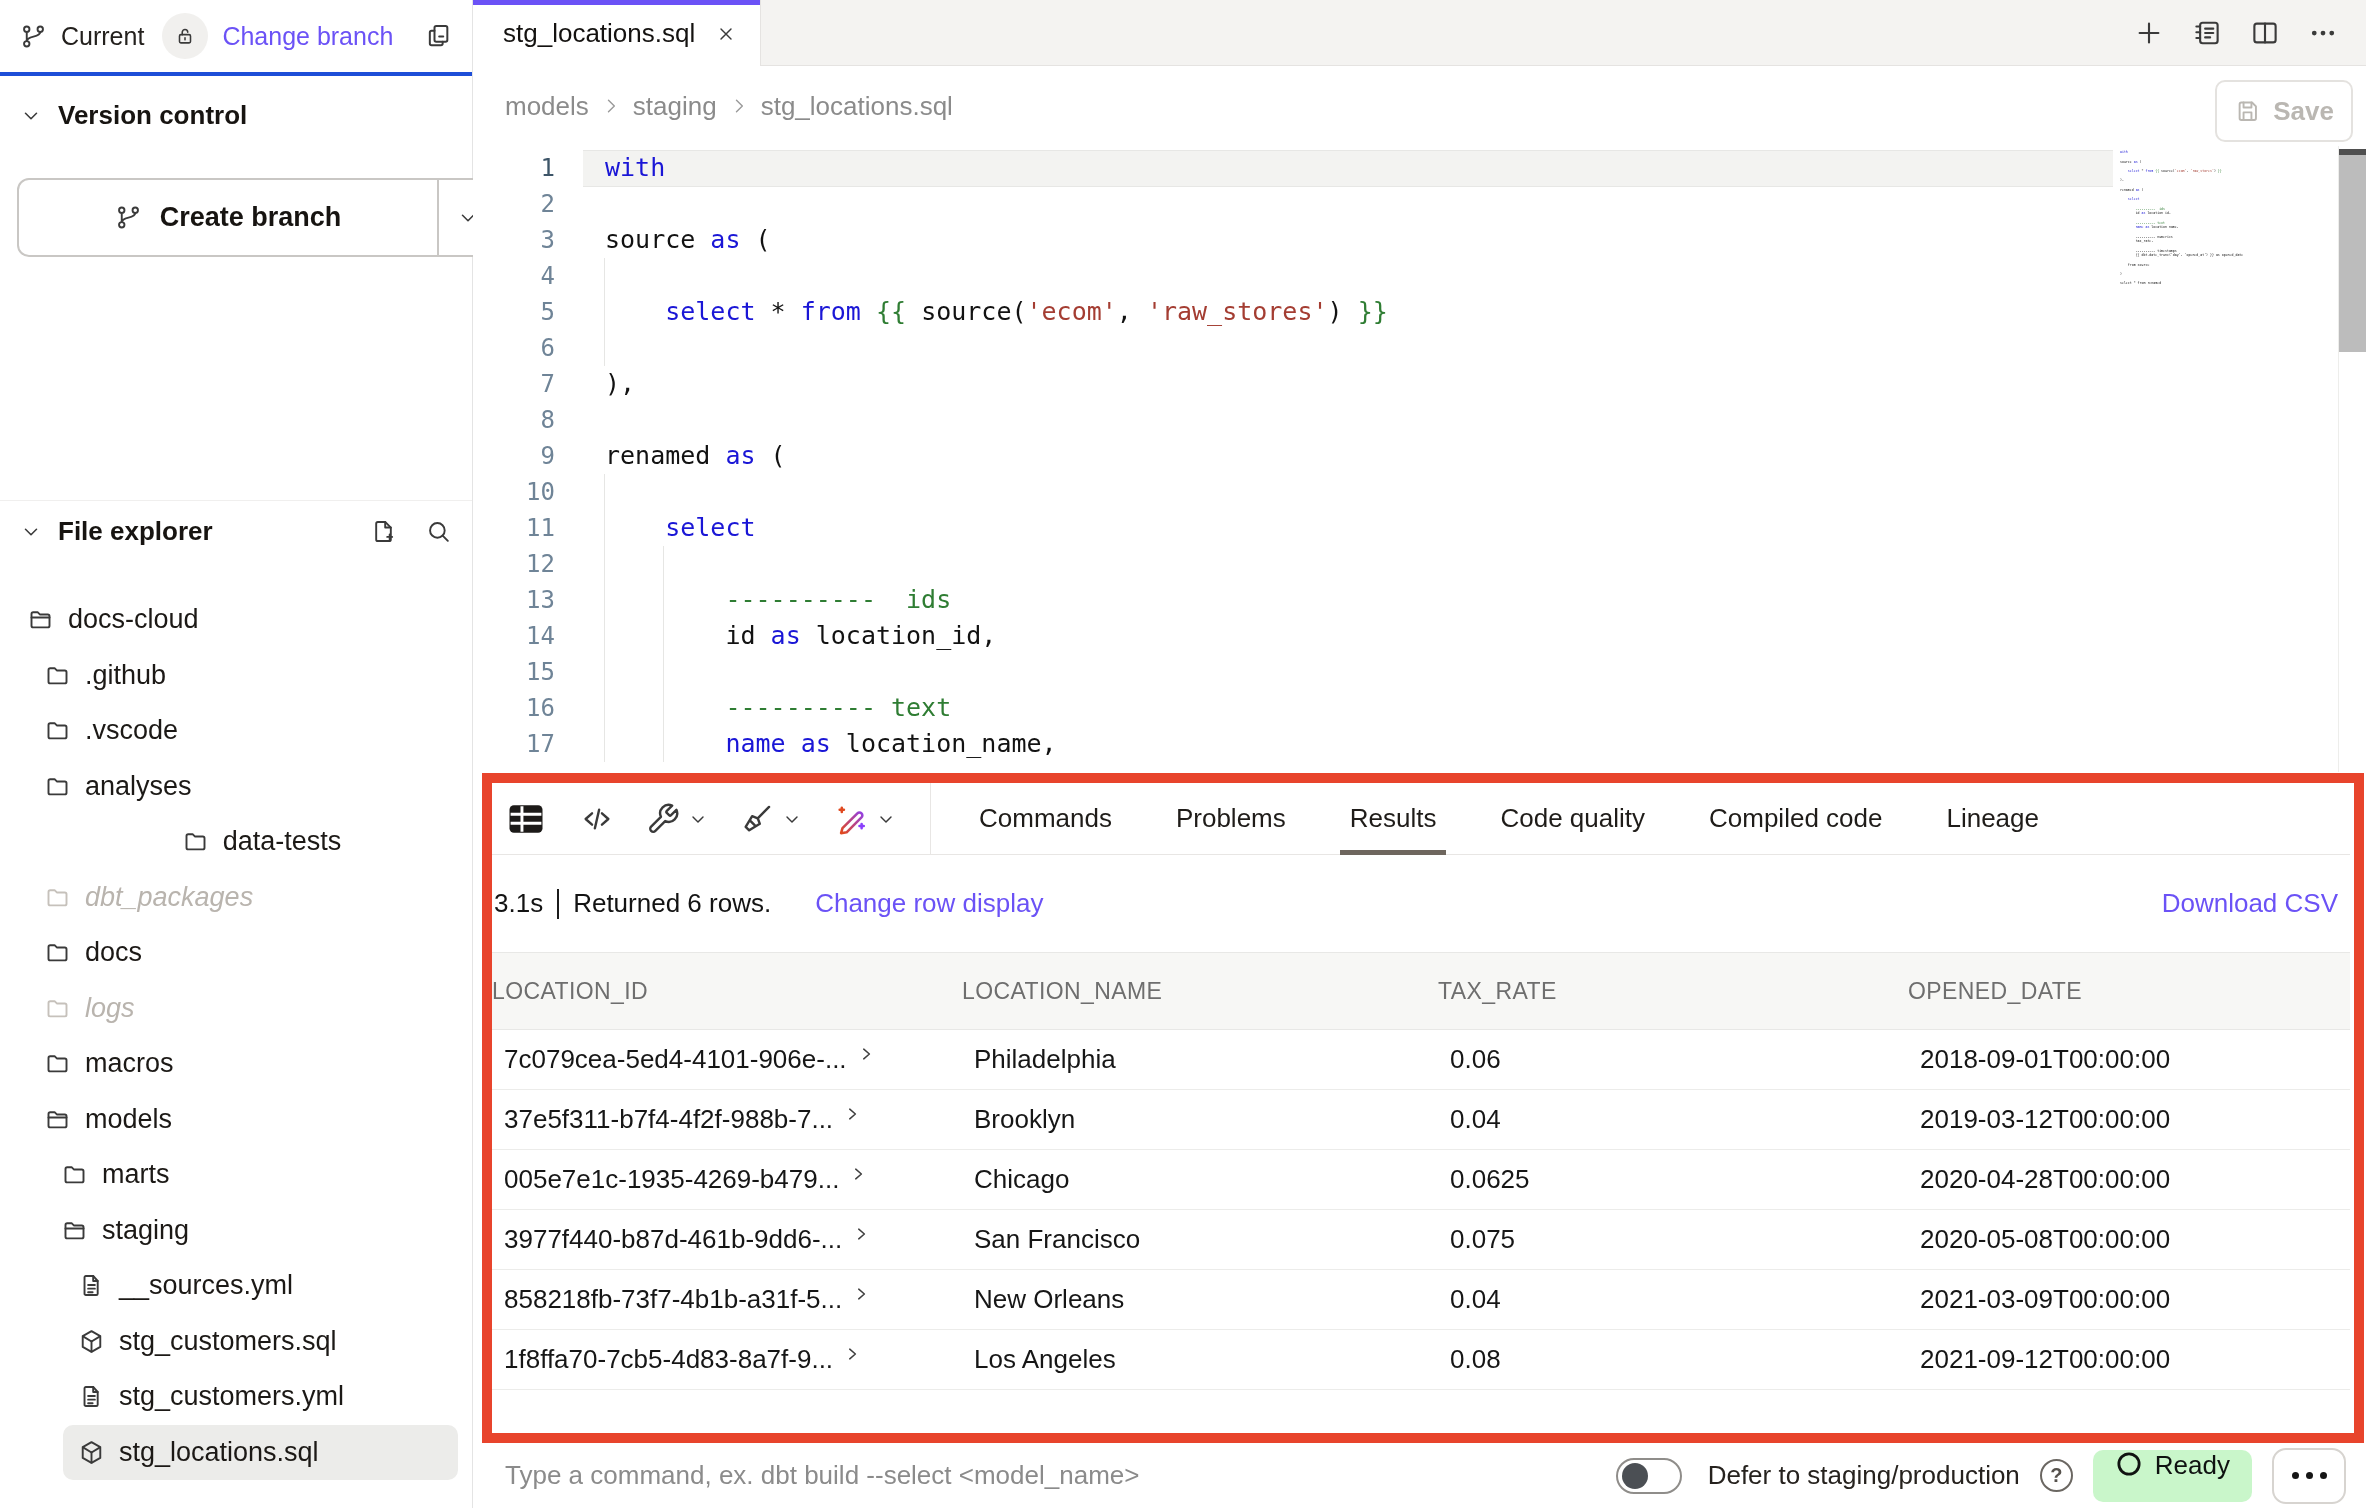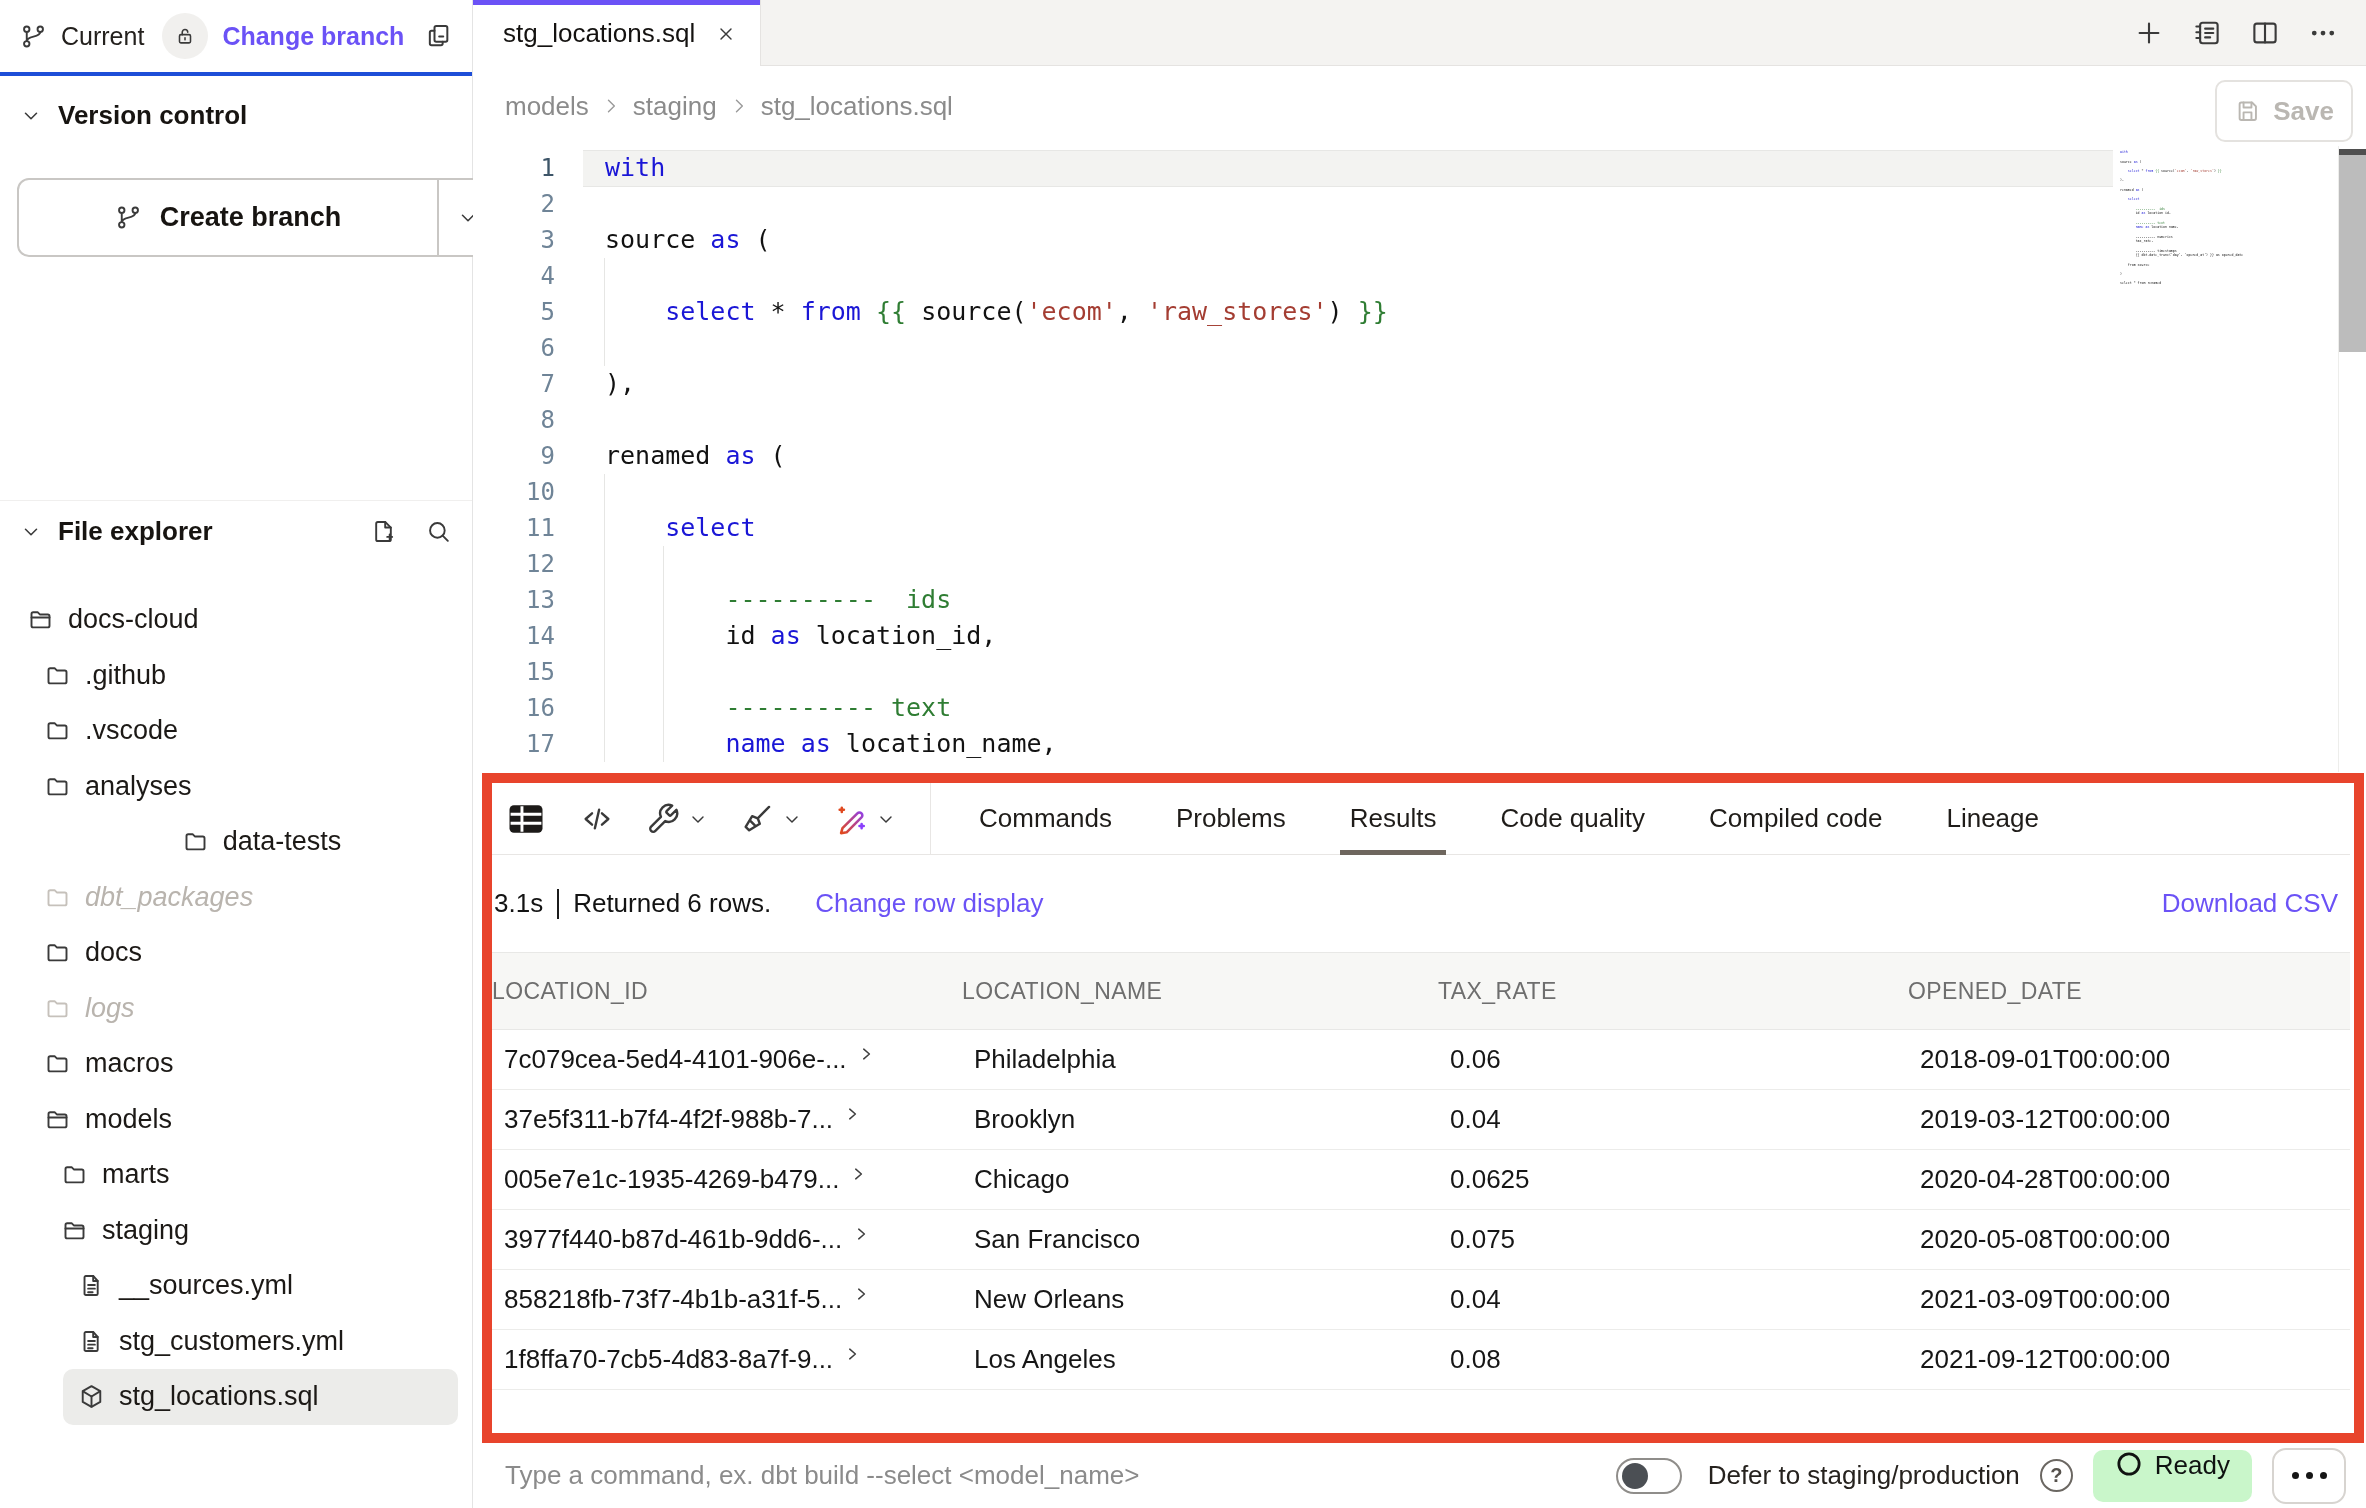--- a/index.html
+++ b/index.html
@@ -8,21 +8,21 @@
          font-family:"Liberation Sans",sans-serif;color:#1a1a1a}
   svg{display:block}
   .ic{stroke:#3a3a3a;fill:none;stroke-width:1.7;stroke-linecap:round;stroke-linejoin:round}
 
   
   .sidebar{position:absolute;left:0;top:0;width:473px;height:1508px;background:#fff;border-right:1px solid #e4e4e4}
   .vc-topbar{position:absolute;top:0;left:0;right:0;height:76px;border-bottom:4px solid #1d4ed8;
              display:flex;align-items:center;padding:0 20px;gap:14px}
   .vc-topbar .label{font-size:25px;color:#24211e}
   .lock-chip{width:46px;height:46px;border-radius:50%;background:#f1f0ee;display:flex;align-items:center;justify-content:center;margin-left:4px}
-  .link{color:#6b52f6;font-weight:700;font-size:25px;cursor:pointer}
+  .link{color:#6b52f6;font-weight:400;font-size:25px;cursor:pointer}
   .copy-btn{margin-left:auto}
   .section-header{position:absolute;left:20px;display:flex;align-items:center;gap:16px;font-size:26px;font-weight:700;color:#171411}
   .vc-header{top:100px}
   .split-btn{position:absolute;top:178px;left:17px;width:482px;height:79px;border:2px solid #c9c7c4;border-radius:12px;display:flex;background:#fff}
   .split-main{flex:1;display:flex;align-items:center;justify-content:center;gap:18px;font-size:27px;font-weight:600;color:#171411;border-right:2px solid #c9c7c4}
   .split-caret{width:58px;display:flex;align-items:center;justify-content:center}
   .fe-divider{position:absolute;top:500px;left:0;right:0;height:1px;background:#f0efee}
   .fe-header{top:516px;right:20px}
   .fe-actions{margin-left:auto;display:flex;gap:28px}
   #file-tree{position:absolute;top:592px;left:0;right:4px}
@@ -250,20 +250,28 @@
           </svg>
           <span class="tree-label">staging</span>
         </div>
         <div class="tree-row" style="padding-left: 78px;">
           <svg class="ic" width="27" height="27" viewBox="0 0 24 24">
             <path d="M13.5 3.5H7A1.2 1.2 0 0 0 5.8 4.7v14.6A1.2 1.2 0 0 0 7 20.5h9.3a1.2 1.2 0 0 0 1.2-1.2V8z"></path>
             <path d="M13.5 3.5V8h4"></path>
             <path d="M9 11.5h6M9 14.8h6M9 18h4"></path>
           </svg>
           <span class="tree-label">__sources.yml</span>
+        </div>
+        <div class="tree-row" style="padding-left: 78px;">
+          <svg class="ic" width="27" height="27" viewBox="0 0 24 24">
+            <path d="M12 2.8l7.8 4.4v9.6L12 21.2l-7.8-4.4V7.2z"></path>
+            <path d="M4.5 7.5L12 12l7.5-4.5"></path>
+            <path d="M12 12v9"></path>
+          </svg>
+          <span class="tree-label">stg_customers.sql</span>
         </div>
         <div class="tree-row" style="padding-left: 78px;">
           <svg class="ic" width="27" height="27" viewBox="0 0 24 24">
             <path d="M13.5 3.5H7A1.2 1.2 0 0 0 5.8 4.7v14.6A1.2 1.2 0 0 0 7 20.5h9.3a1.2 1.2 0 0 0 1.2-1.2V8z"></path>
             <path d="M13.5 3.5V8h4"></path>
             <path d="M9 11.5h6M9 14.8h6M9 18h4"></path>
           </svg>
           <span class="tree-label">stg_customers.yml</span>
         </div>
         <div class="tree-row selected" style="margin-left: 63px; margin-right: 10px; padding-left: 15px;">

